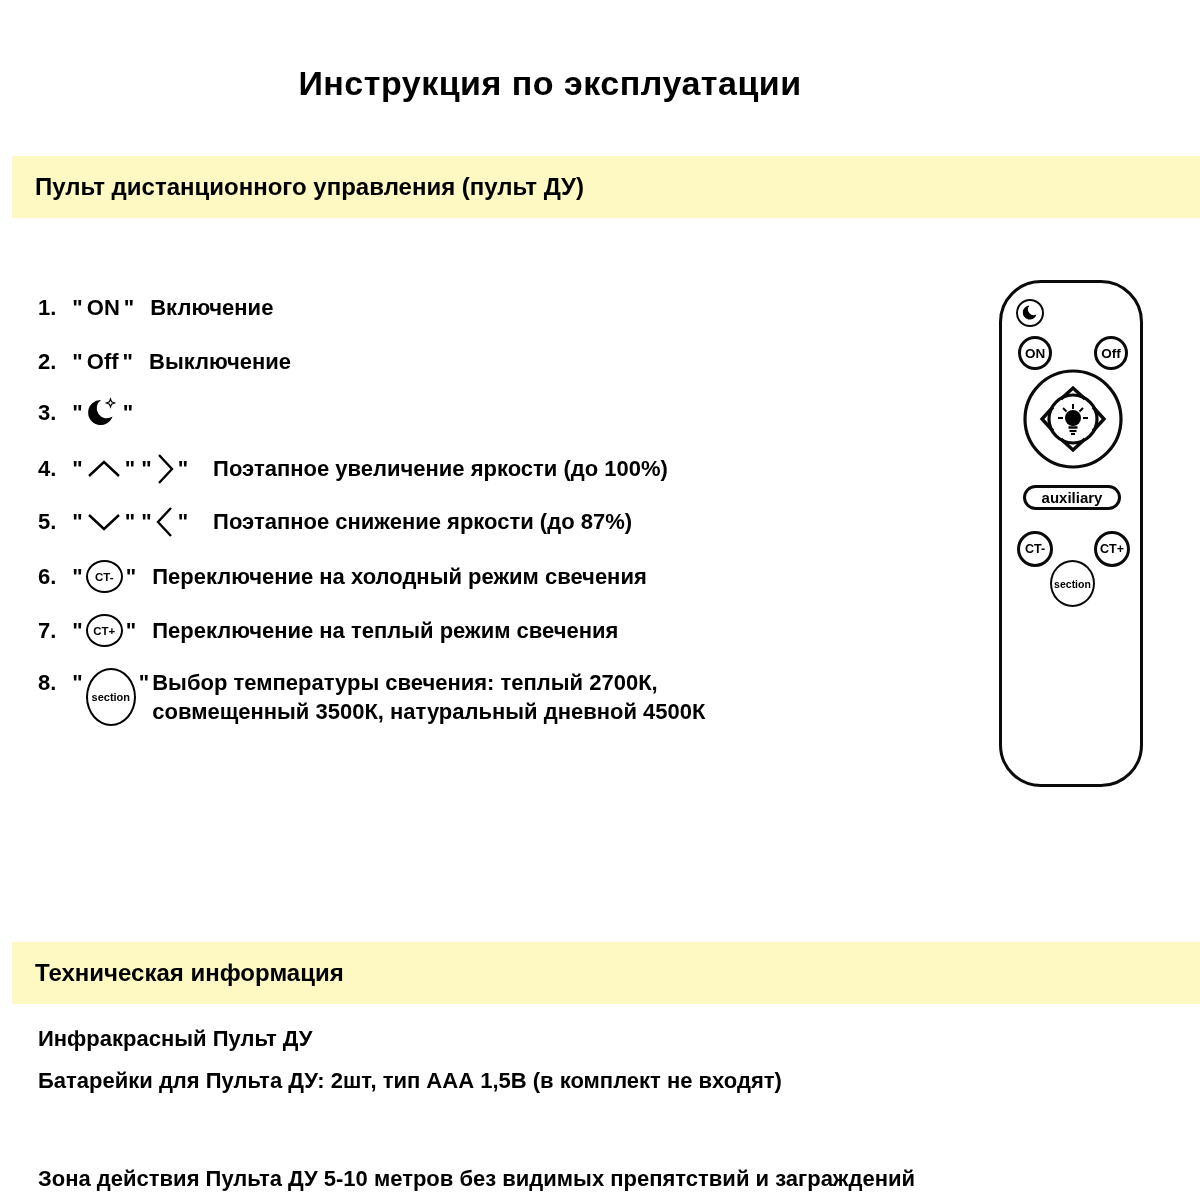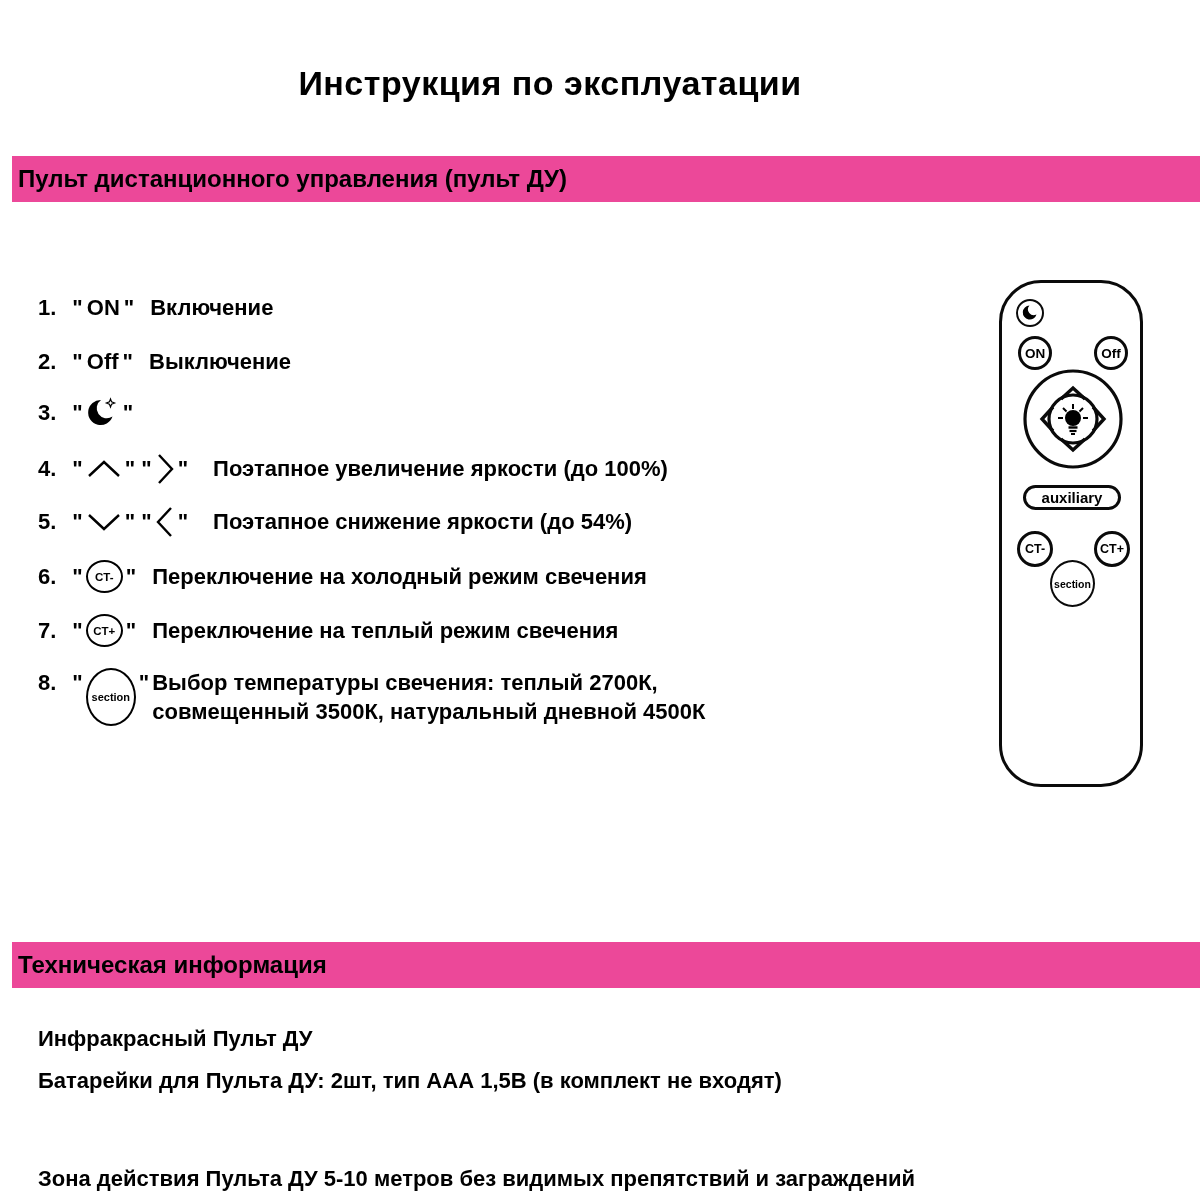--- a/index.html
+++ b/index.html
@@ -11,22 +11,22 @@
   .abs { position:absolute; }
 
   
   .doc-title {
     left:0; top:64px; width:1100px; text-align:center;
     font-size:34px; letter-spacing:0.5px;
   }
 
   
   .bar {
-    left:12px; right:0; height:46px; background:#ec4899;
-    display:flex; align-items:center; padding-left:6px;
+    left:12px; right:0; height:62px; background:#fef9c3;
+    display:flex; align-items:center; padding-left:23px;
     font-size:24px;
   }
   .bar1 { top:156px; }
   .bar2 { top:942px; }
 
   
   .row {
     left:38px; display:flex; align-items:center;
     font-size:22px; white-space:nowrap;
   }
@@ -146,21 +146,21 @@
       </svg>
   </span>
   <span class="q">"</span>
   <span class="q">"</span>
   <span class="icon">
     <svg width="20" height="34" viewBox="0 0 20 34">
         <polyline points="16,3 3,17 16,31" fill="none" stroke="#000" stroke-width="2.4"></polyline>
       </svg>
   </span>
   <span class="q">"</span>
-  <span class="desc" style="margin-left:22px;">Поэтапное снижение яркости (до 54%)</span>
+  <span class="desc" style="margin-left:22px;">Поэтапное снижение яркости (до 87%)</span>
 </div>
 
 <div class="abs row" style="top:560px;">
   <span class="num">6.</span>
   <span class="q">"</span>
   <span class="badge-ellipse">CT-</span>
   <span class="q">"</span>
   <span class="desc">Переключение на холодный режим свечения</span>
 </div>
 

